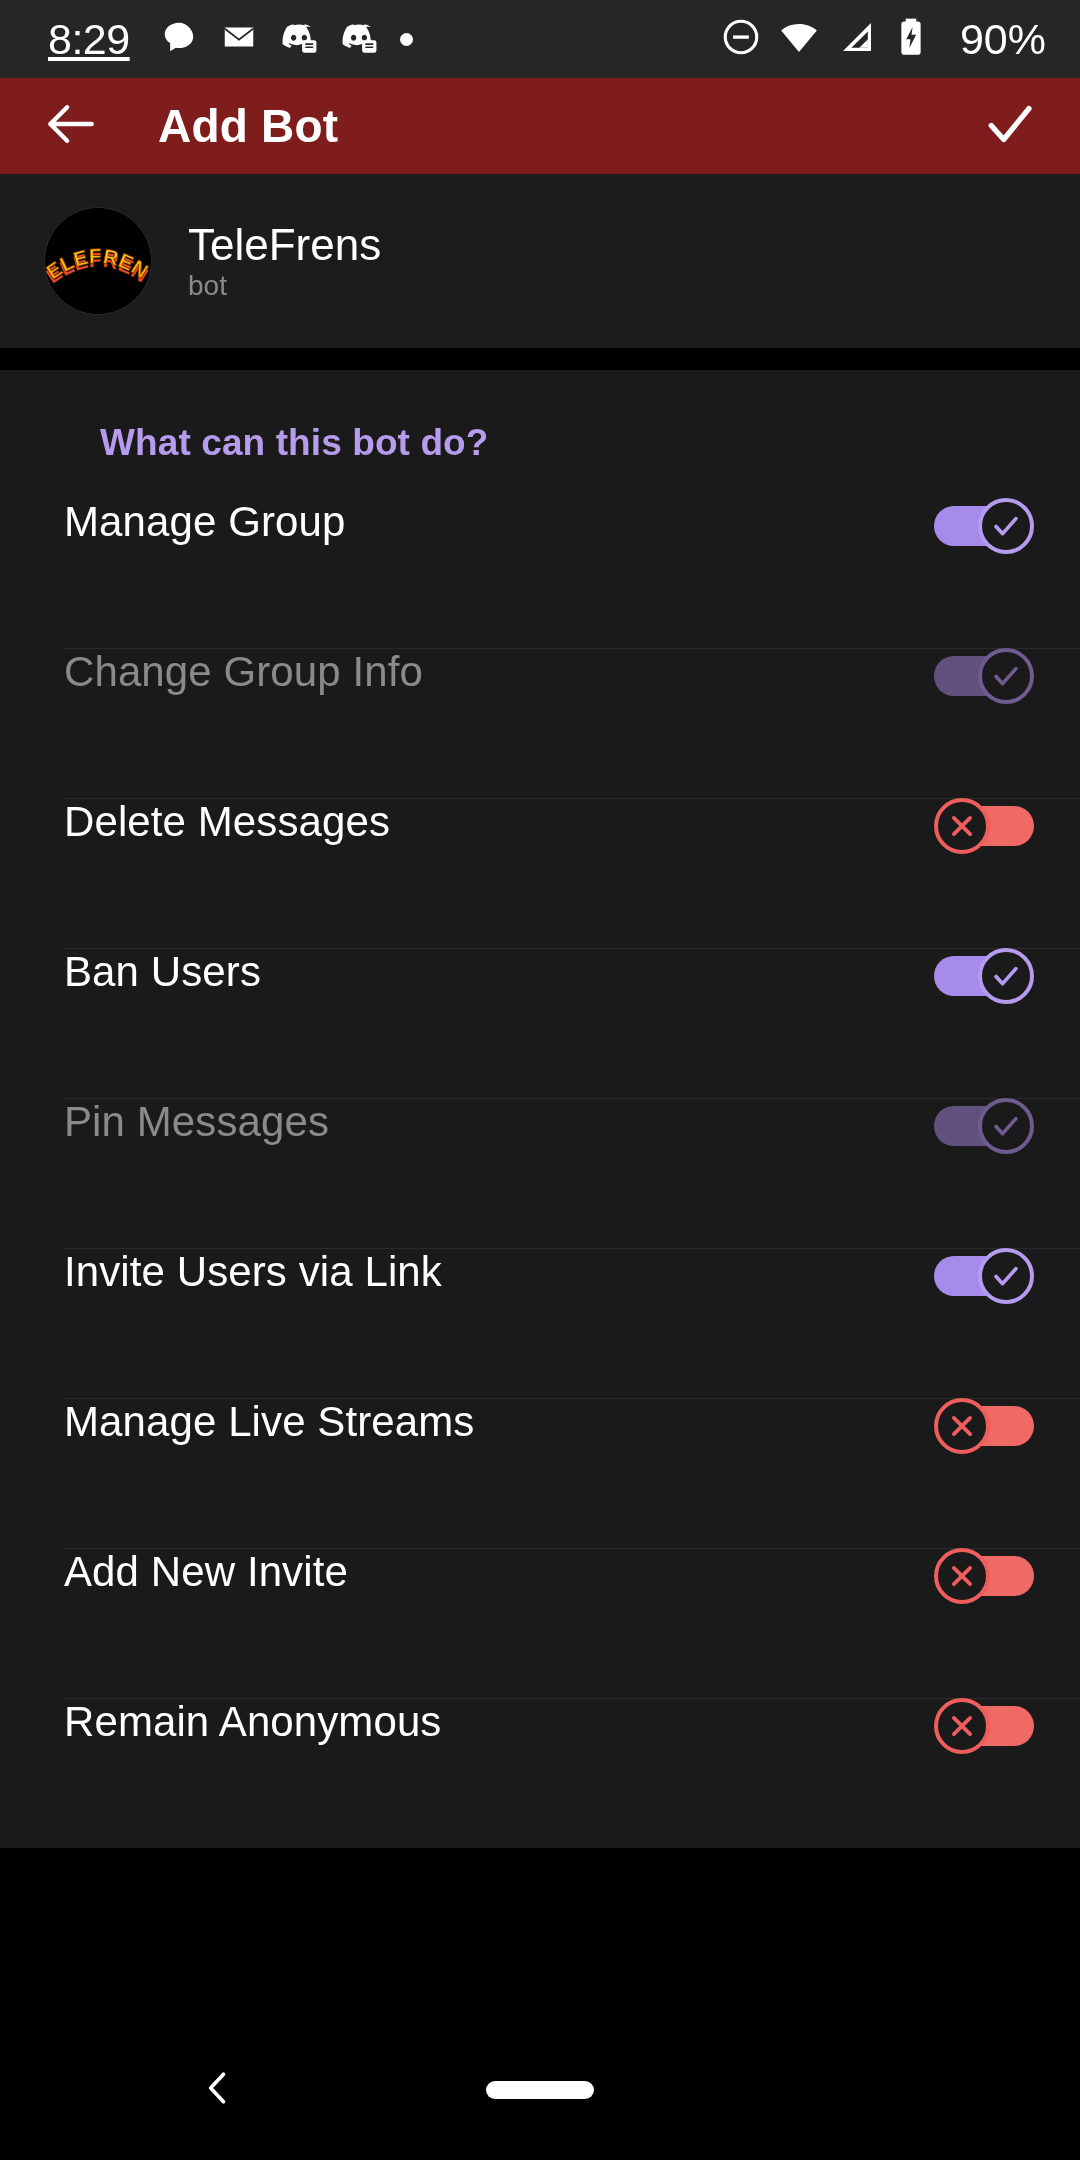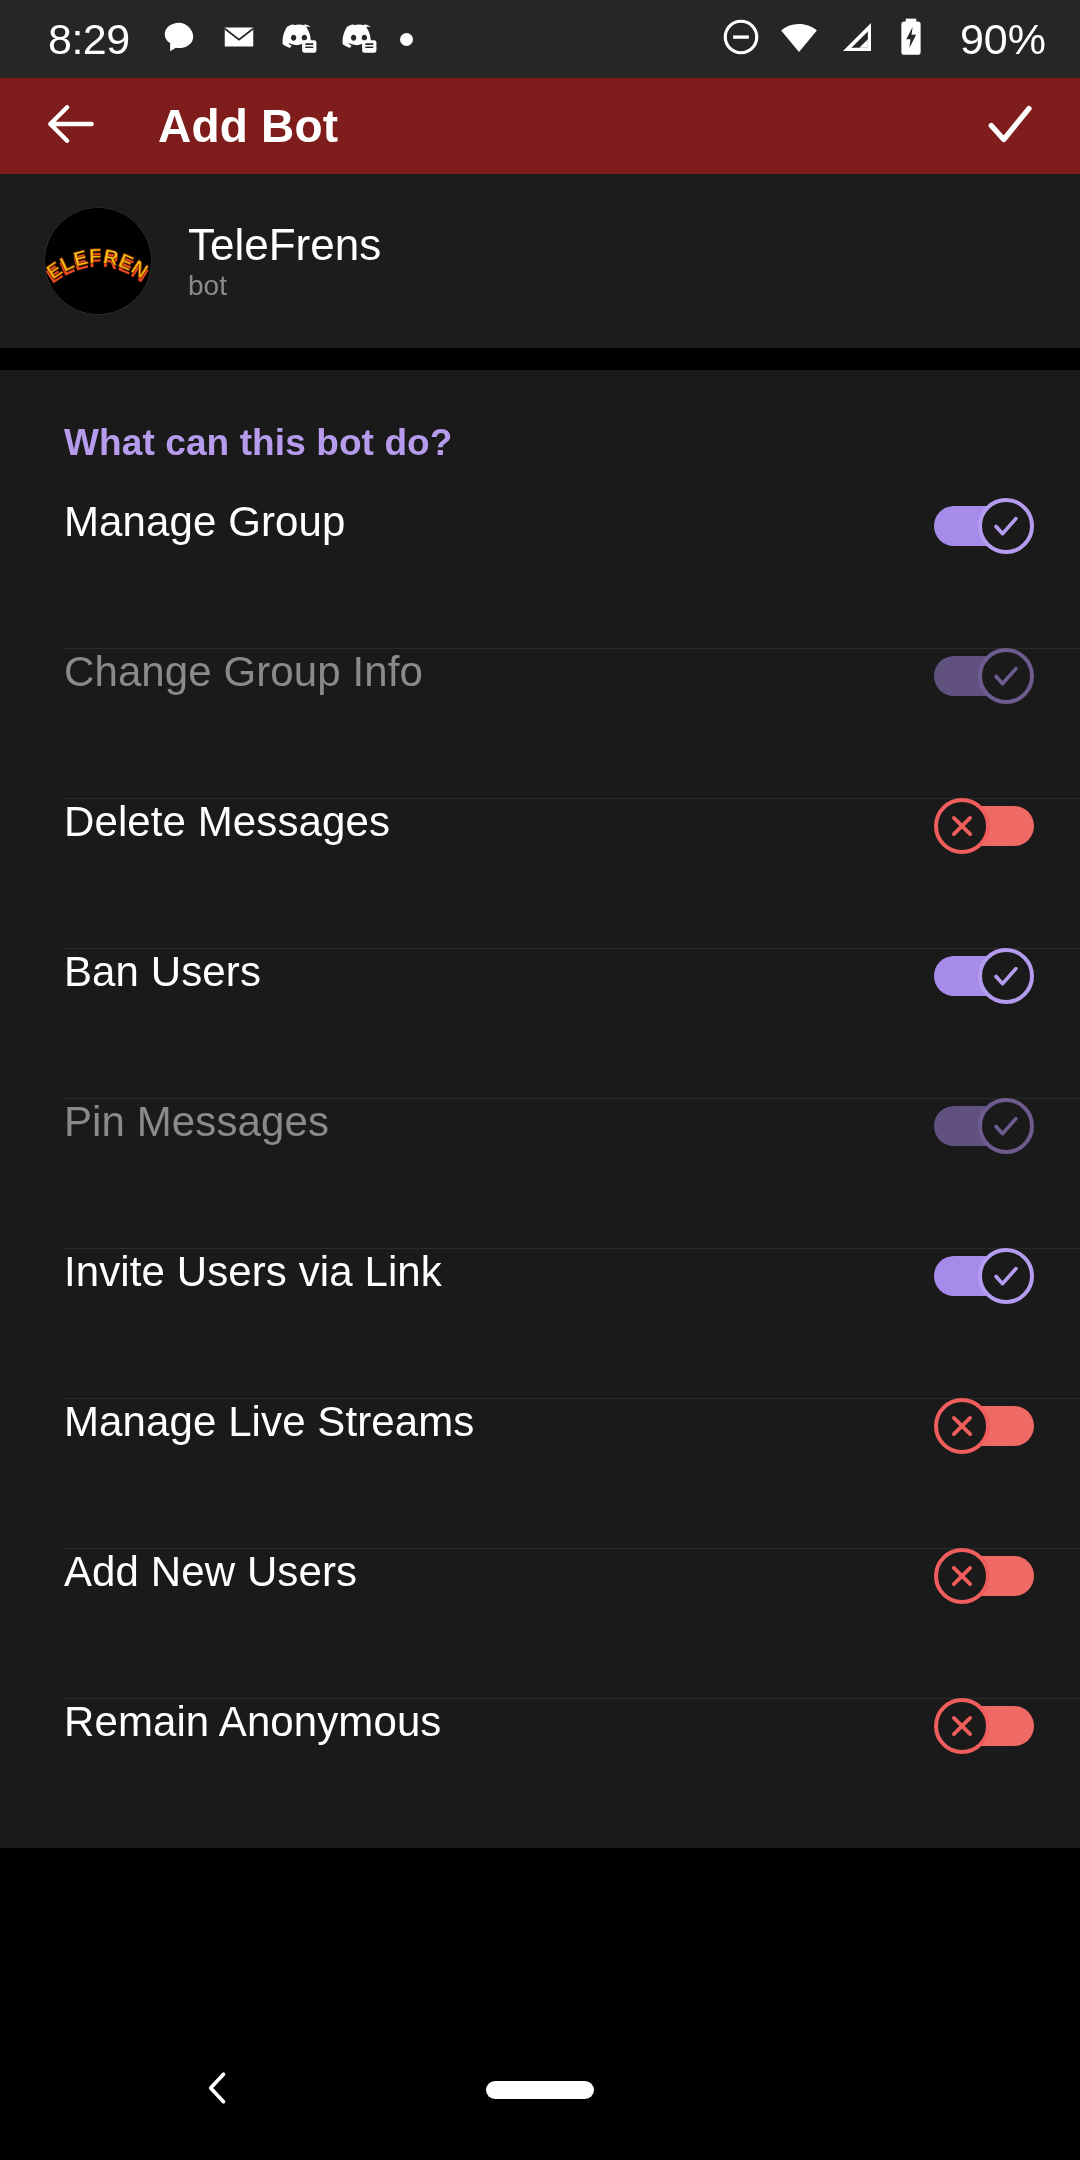--- a/index.html
+++ b/index.html
@@ -10,21 +10,21 @@
     overflow:hidden;
   }
 
   
   .statusbar{
     height:78px; background:#262626;
     display:flex; align-items:center;
     padding:0 34px 0 48px;
     color:#fff;
   }
-  .sb-time{ font-size:43px; letter-spacing:-0.5px; font-weight:400; }
+  .sb-time{ font-size:43px; letter-spacing:-0.5px; font-weight:400;text-decoration:underline; }
   .sb-left-icons{ display:flex; align-items:center; gap:22px; margin-left:30px; }
   .sb-spacer{ flex:1; }
   .sb-right-icons{ display:flex; align-items:center; gap:16px; }
   .sb-batt-text{ font-size:43px; margin-left:16px; }
   .sb-ic{ display:block; }
   .sb-dot{ width:13px; height:13px; border-radius:50%; background:#fff; }
 
   
   .toolbar{
     height:96px; background:#7f1d1d;
@@ -58,21 +58,21 @@
   .bot-name{ color:#fff; font-size:44px; line-height:1.12; }
   .bot-sub{ color:#8a8a8a; font-size:28px; line-height:1.2; }
 
   
   .gap{ height:22px; background:#000; }
 
   
   .list{ background:#1a1a1a; }
   .section-head{
     color:#b79bec; font-size:37px; font-weight:700;
-    padding:52px 0 34px 64px;
+    padding:52px 0 34px 100px;
     letter-spacing:0.1px;
   }
   .row{
     height:150px;
     display:flex; align-items:flex-start;
     padding:0 46px 0 64px;
     position:relative;
     cursor:pointer;
   }
   .row + .row::before{
@@ -335,21 +335,21 @@
         <span>
           <svg width="30" height="30" viewBox="0 0 24 24">
               <path fill="none" stroke="currentColor" stroke-width="3" stroke-linecap="round" d="M5.5 5.5l13 13M18.5 5.5l-13 13"></path>
             </svg>
         </span>
       </div>
     </div>
   </div>
 
   <div class="row">
-    <div class="row-label">Add New Users</div>
+    <div class="row-label">Add New Invite</div>
     <div class="toggle off">
       <div class="track"></div>
       <div class="knob">
         <span>
           <svg width="30" height="30" viewBox="0 0 24 24">
               <path fill="none" stroke="currentColor" stroke-width="3" stroke-linecap="round" d="M5.5 5.5l13 13M18.5 5.5l-13 13"></path>
             </svg>
         </span>
       </div>
     </div>

